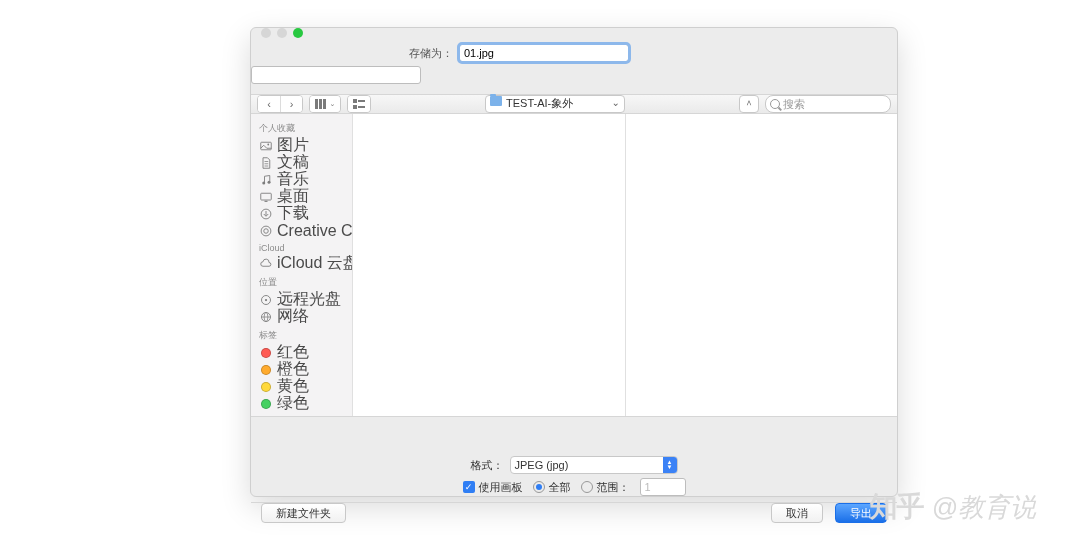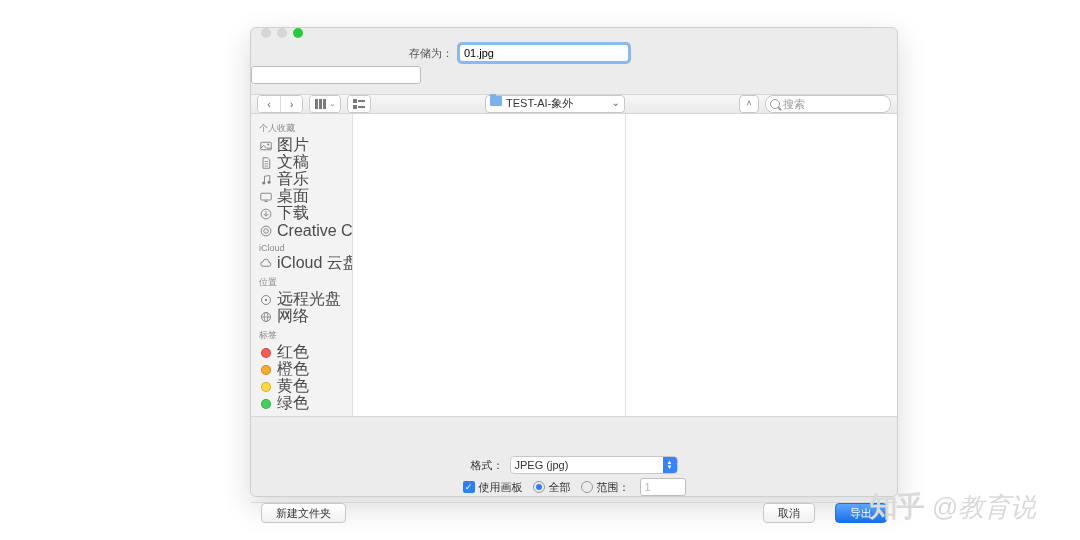--- a/index.html
+++ b/index.html
@@ -41,21 +41,21 @@
   .tag-dot { width:10px; height:10px; border-radius:50%; border:0.5px solid rgba(0,0,0,0.2); }
   .col { flex:1; border-right:1px solid #e0e0e0; }
   .bottom { padding:6px 0 4px 0; }
   .fmt-row { display:flex; align-items:center; justify-content:center; height:22px; gap:6px;margin-top:31px; }
   .popup { background:#fff; border:1px solid #c8c8c8; border-radius:4px; height:18px; width:168px; display:flex; align-items:center; padding:0 4px; position:relative; font-size:11px; }
   .popup .end { position:absolute; right:0; top:0; width:14px; height:100%; background:#3b82f6; border-radius:0 3px 3px 0; display:flex; flex-direction:column; align-items:center; justify-content:center; color:#fff; font-size:6px; line-height:5px; }
   .opt-row { display:flex; align-items:center; justify-content:center; height:22px; gap:10px; font-size:11px; }
   .chk { width:12px; height:12px; background:#2f7ef4; border-radius:2px; display:inline-flex; align-items:center; justify-content:center; color:#fff; font-size:9px; }
   .radio { width:12px; height:12px; border-radius:50%; border:1px solid #999; display:inline-flex; align-items:center; justify-content:center; }
   .radio.on:after { content:""; width:6px; height:6px; border-radius:50%; background:#2f7ef4; }
-  .btnbar { height:32px; border-top:1px solid #d6d6d6; display:flex; align-items:center; padding:0 10px; gap:20px; }
+  .btnbar { height:32px; border-top:1px solid #d6d6d6; display:flex; align-items:center; padding:0 10px; gap:12px; }
   .btn { height:20px; padding:0 14px; background:linear-gradient(#fff,#f1f1f1); border:1px solid #c8c8c8; border-radius:4px; font-size:11px; color:#333; }
   .btn.primary { background:linear-gradient(#5ca6ff,#1a6fe8); border-color:#1a6fe8; color:#fff; }
   .watermark { position:absolute; right:44px; bottom:14px; color:#d9d9d9; font-size:26px; display:flex; align-items:center; gap:8px; font-style:italic; }
   .watermark .logo { font-weight:bold; font-style:normal; letter-spacing:-1px; font-size:28px; }
 </style>
 </head>
 <body>
 
 <div class="dialog">
 

